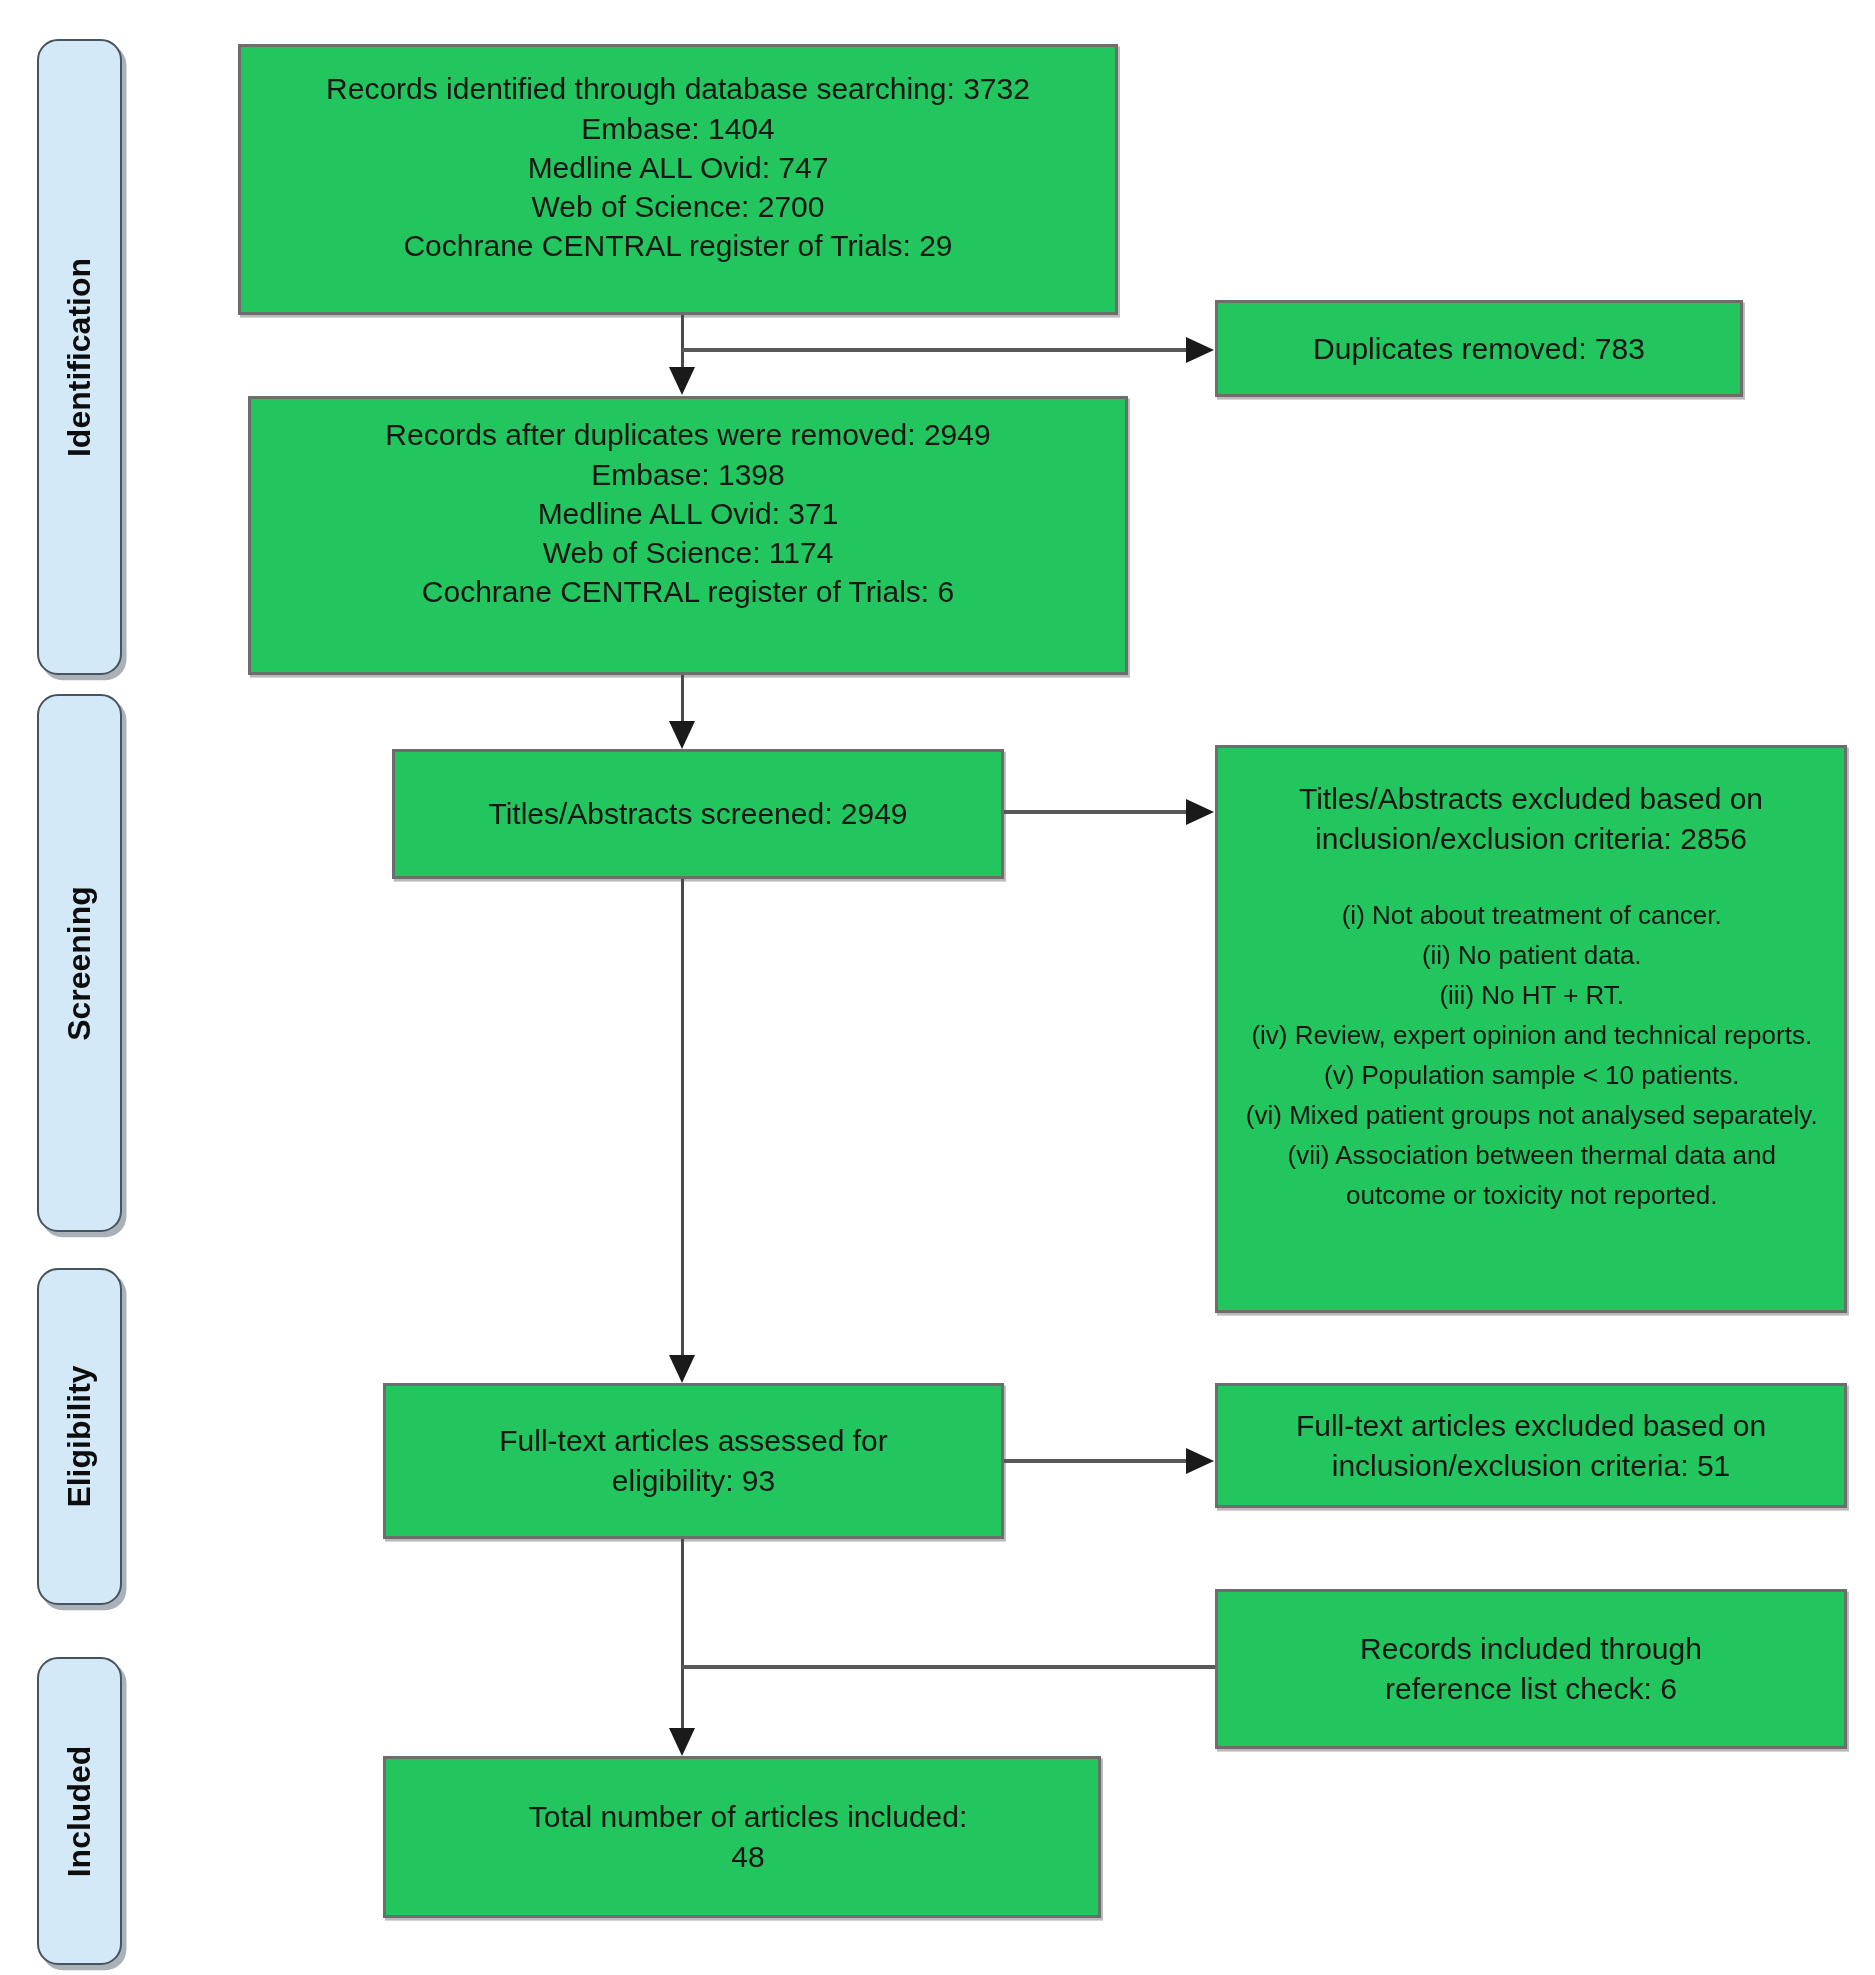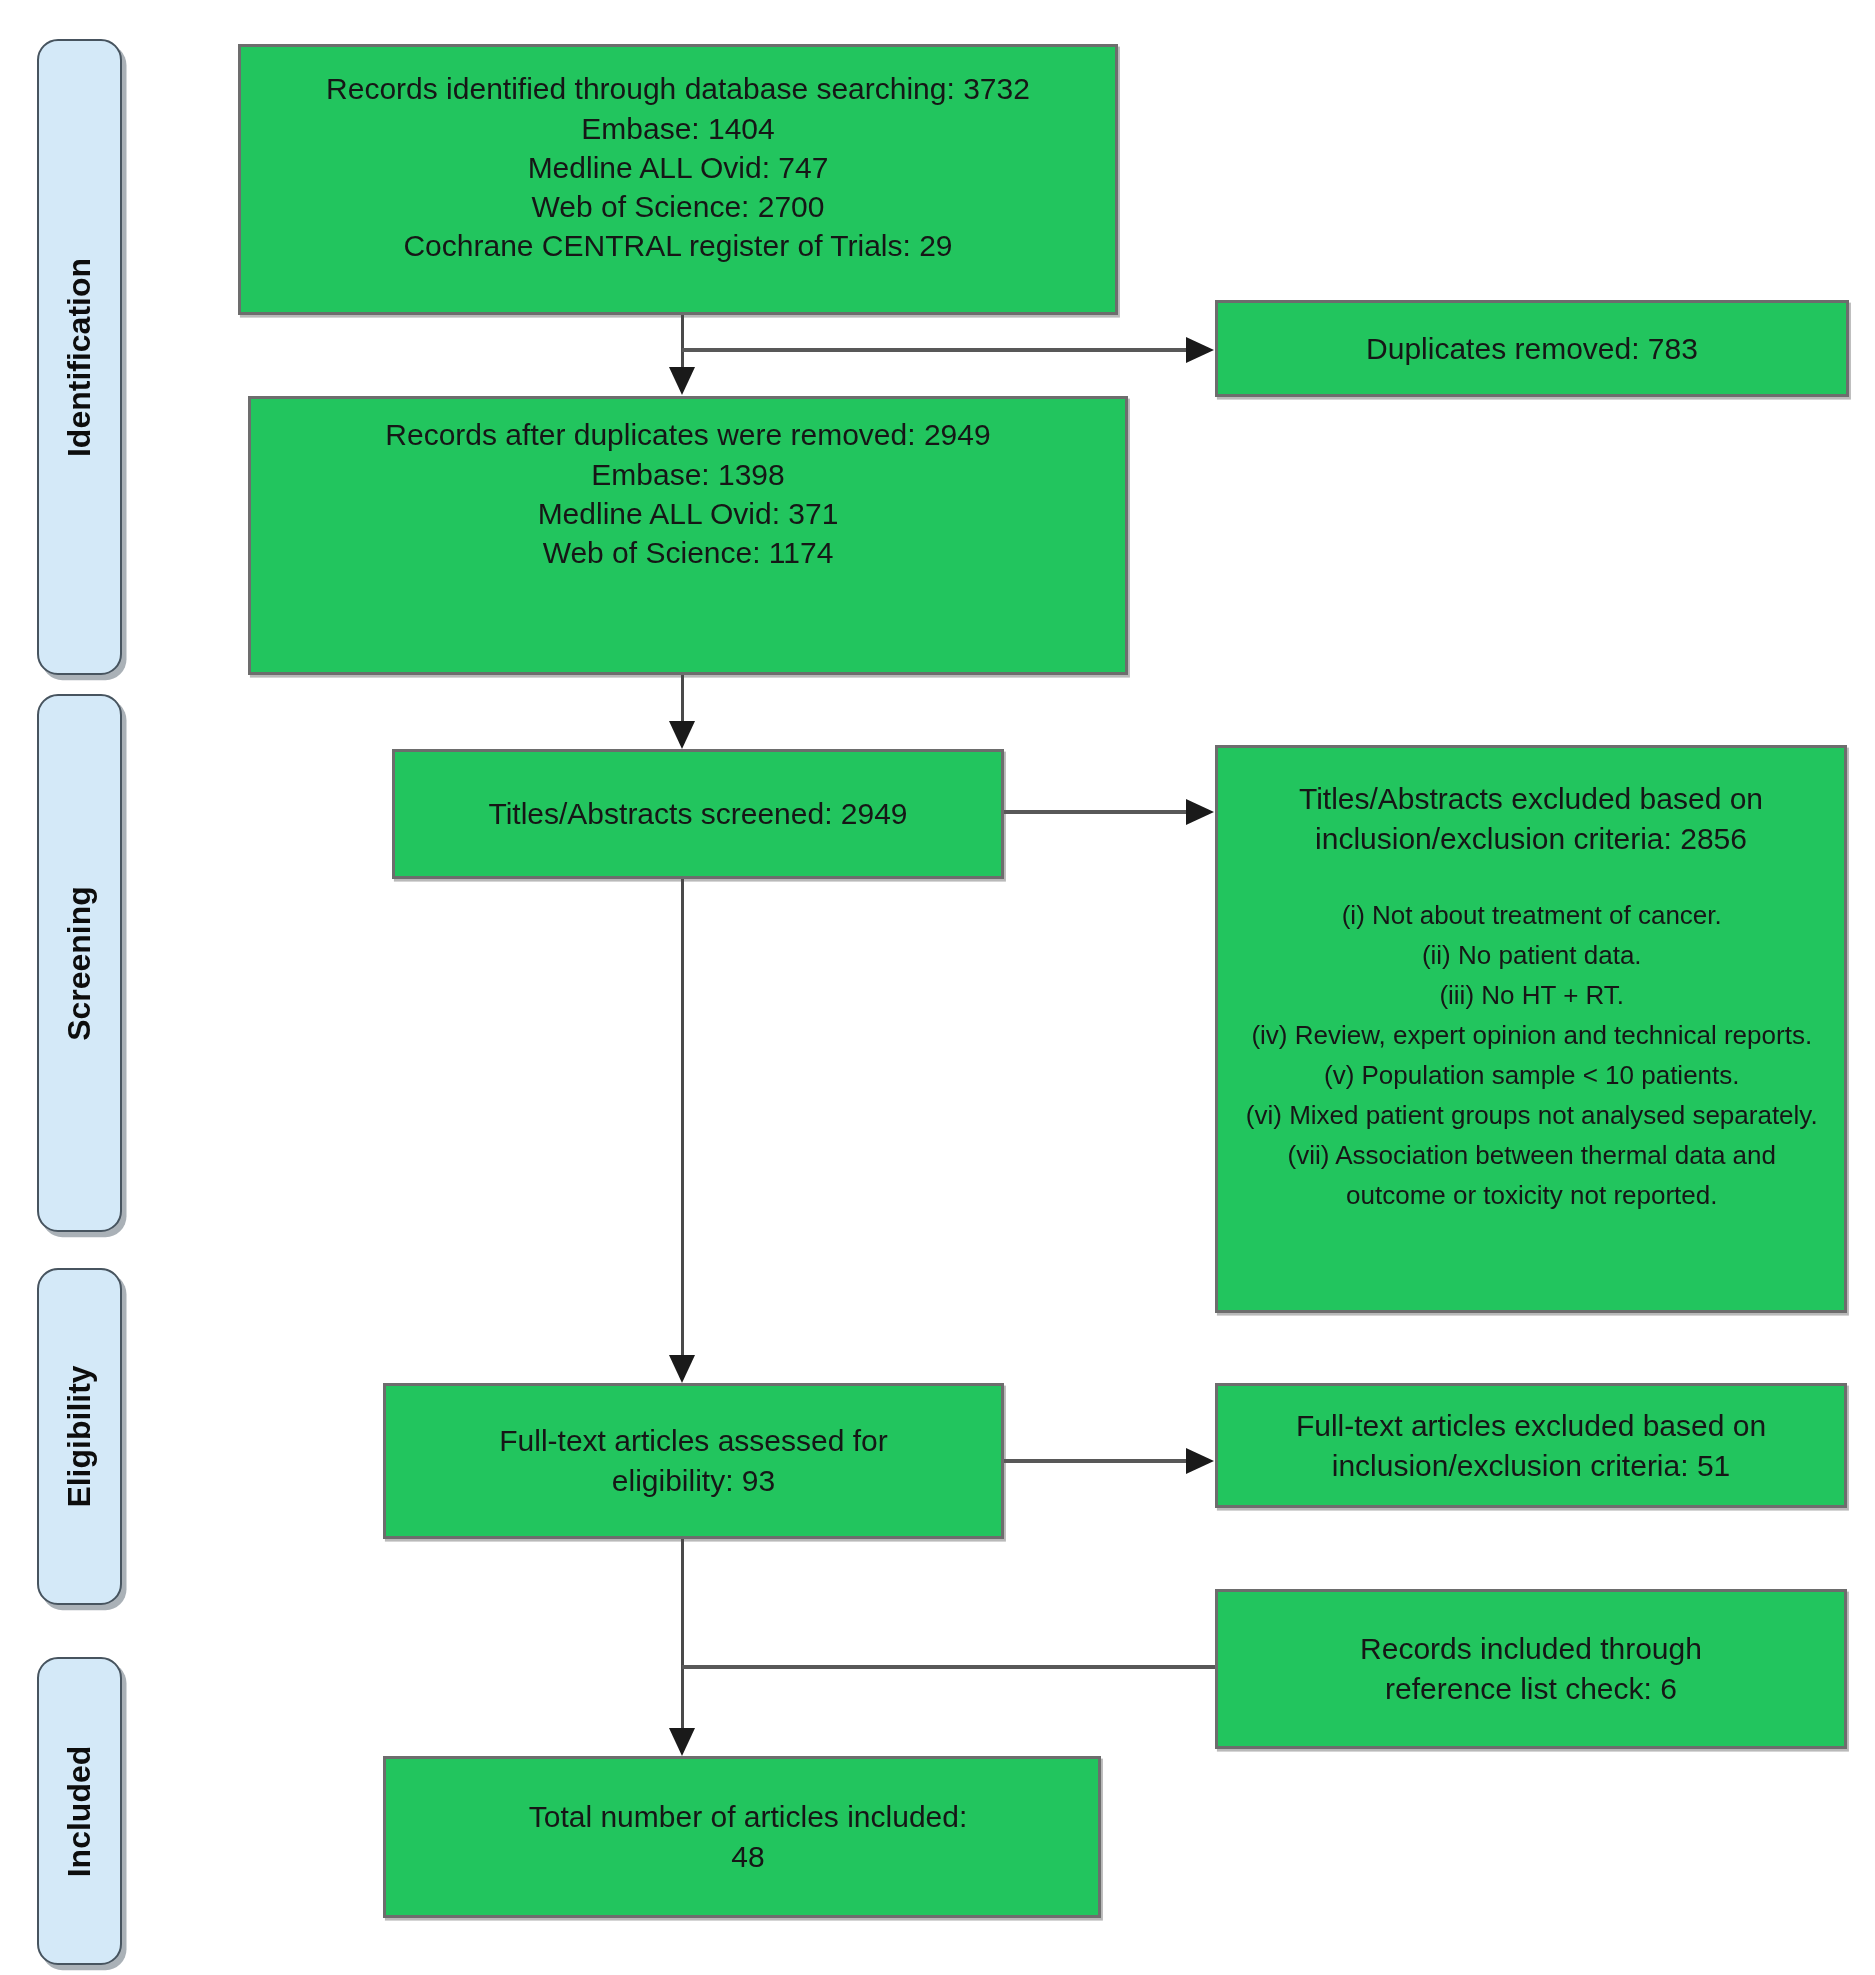--- a/index.html
+++ b/index.html
@@ -16,21 +16,21 @@
   .stage-included{top:1657px;height:308px;}
 
   
   .node{position:absolute;background:#22c55e;border:3.2px solid #6d6d6d;box-sizing:border-box;
         box-shadow:1.9px 2.6px 0 #b9b9b9;text-align:center;}
   .node .title{font-size:30px;line-height:40px;white-space:nowrap;}
   .node .src{font-size:30px;line-height:39px;white-space:nowrap;}
   .centered{display:flex;flex-direction:column;align-items:center;justify-content:center;}
 
   .box-identified{left:238px;top:44px;width:880px;height:271px;padding-top:22px;}
-  .box-dup{left:1215px;top:300px;width:634px;height:97px;}
+  .box-dup{left:1215px;top:300px;width:528px;height:97px;}
   .box-afterdup{left:248px;top:396px;width:880px;height:279px;padding-top:16px;}
   .box-screened{left:392px;top:749px;width:612px;height:130px;}
   .box-taexcl{left:1215px;top:745px;width:632px;height:568px;text-align:center;padding-top:31px;}
   .box-taexcl .reasons{margin:36px 0 0 0;padding:0 18px 0 19.5px;list-style:none;text-align:center;}
   .box-taexcl .reasons li{font-size:26px;line-height:40px;}
   .box-ft{left:383px;top:1383px;width:621px;height:156px;}
   .box-ftexcl{left:1215px;top:1383px;width:632px;height:125px;}
   .box-ref{left:1215px;top:1589px;width:632px;height:160px;}
   .box-total{left:383px;top:1756px;width:718px;height:162px;padding-left:12px;}
 
@@ -77,20 +77,21 @@
 
   <div class="node box-dup centered">
     <div class="title">Duplicates removed: 783</div>
   </div>
 
   <div class="node box-afterdup">
     <div class="title">Records after duplicates were removed: 2949</div>
     <div class="src">Embase: 1398</div>
     <div class="src">Medline ALL Ovid: 371</div>
     <div class="src">Web of Science: 1174</div>
+    <div class="src">Cochrane CENTRAL register of Trials: 6</div>
   </div>
 
   <div class="node box-screened centered">
     <div class="title">Titles/Abstracts screened: 2949</div>
   </div>
 
   <div class="node box-taexcl">
     <div class="title">Titles/Abstracts excluded based on</div>
     <div class="title">inclusion/exclusion criteria: 2856</div>
     <ul class="reasons">

